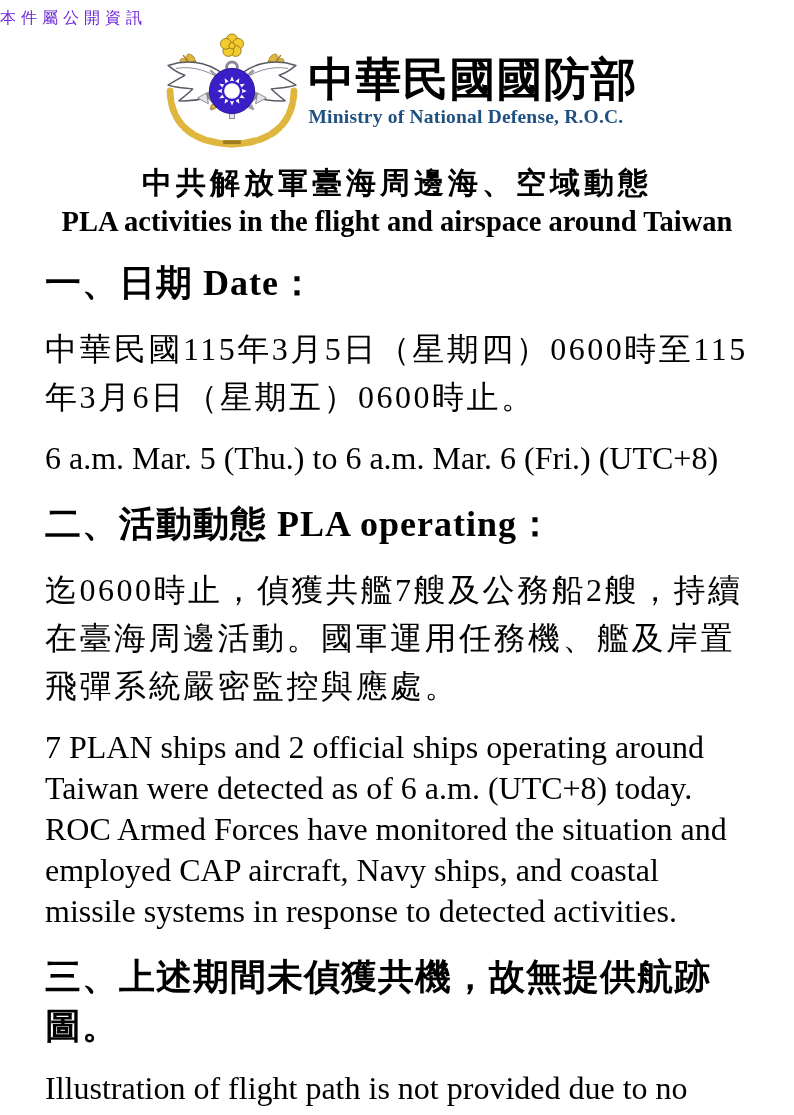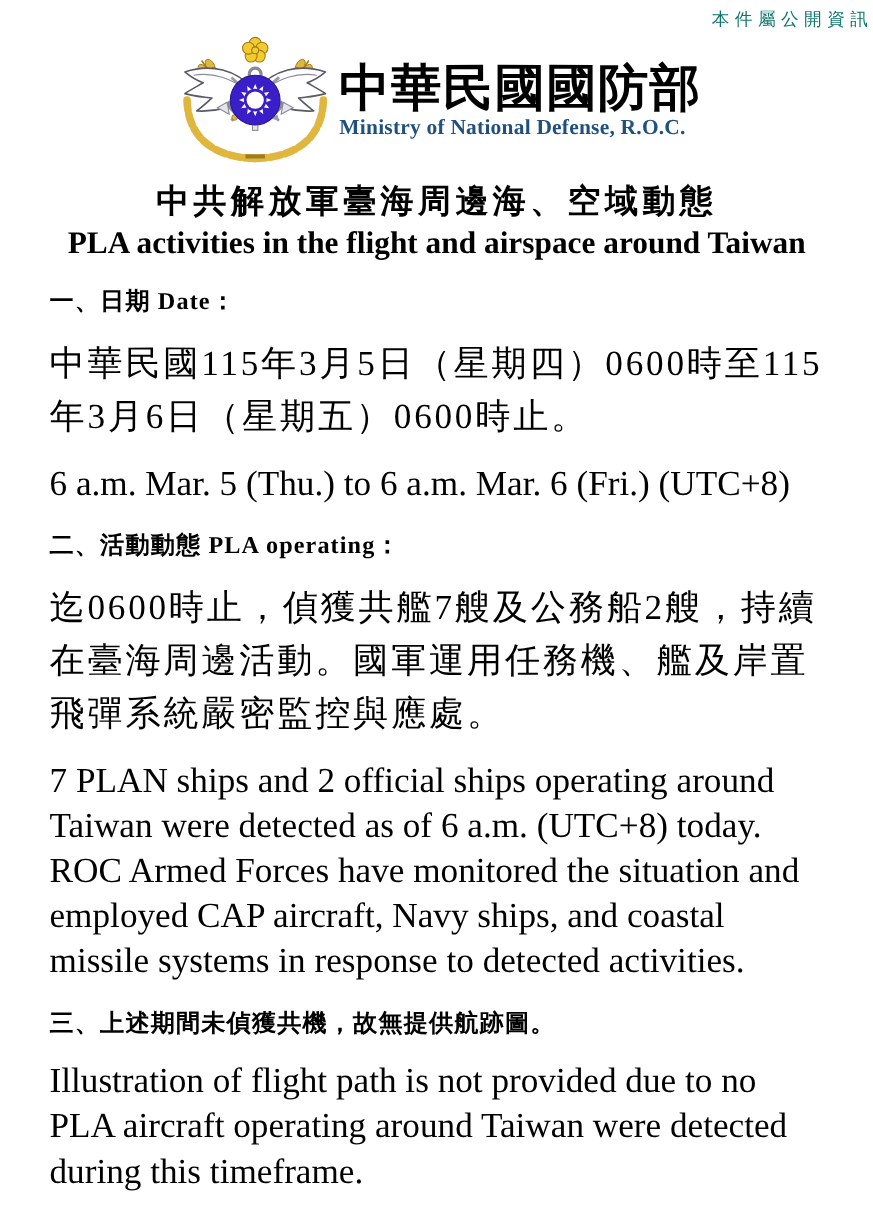--- a/index.html
+++ b/index.html
@@ -4,41 +4,41 @@
 <style>
   html,body{margin:0;padding:0;background:#fff;}
   .page{
     position:relative;
     width:794px;height:1115px;
     background:#ffffff;
     overflow:hidden;
     font-family:"Liberation Serif","DejaVu Serif",serif;
     color:#000;
   }
-  .classification{text-align:right;padding-top:8px;color:#0f766e;margin-left:20px;}
+  .classification{text-align:left;padding-top:8px;color:#6d28d9;}
   .cls-zh{font-size:16px;letter-spacing:5px;}
   .cls-en{font-size:19px;letter-spacing:1px;margin-top:1px;}
 
   .masthead{display:flex;justify-content:center;align-items:center;margin-top:3px;}
   .emblem{width:150px;height:118px;flex:0 0 auto;}
   .org{margin-left:2px;}
   .org-zh{font-size:46px;font-weight:bold;line-height:1.12;letter-spacing:1px;}
   .org-en{font-size:19.5px;font-weight:bold;color:#1f5080;letter-spacing:0.2px;}
 
   .release{display:flex;flex-direction:column;align-items:flex-end;padding-right:36px;margin-top:8px;}
   .release-inner{text-align:center;}
   .release-zh{font-size:27px;white-space:nowrap;letter-spacing:1px;}
   .release-en{font-size:27px;margin-top:2px;}
 
   .doc-title{text-align:center;margin-top:13px;}
   .title-zh{font-size:30px;font-weight:bold;letter-spacing:4px;}
   .title-en{font-size:28.5px;font-weight:bold;margin-top:2px;}
 
   .content{padding:0 40px 0 45px;}
-  .sec-heading{font-size:22px;font-weight:bold;margin-top:21px;letter-spacing:1px;}
+  .sec-heading{font-size:36px;font-weight:bold;margin-top:21px;letter-spacing:1px;}
   .para{font-size:32px;margin-top:17px;}
   .para.zh{line-height:1.5;letter-spacing:2.5px;}
   .para.en{line-height:1.28;}
 </style>
 </head>
 <body>
 
 <div class="page">
 
   <div class="classification">

